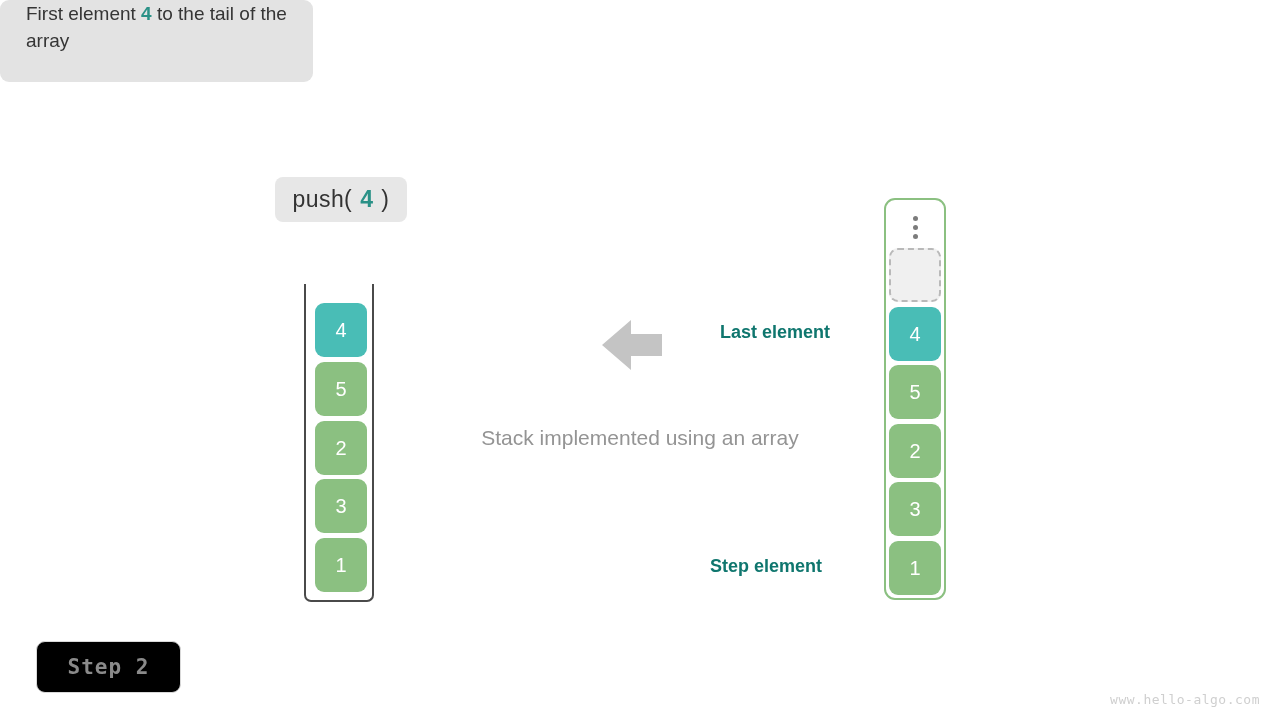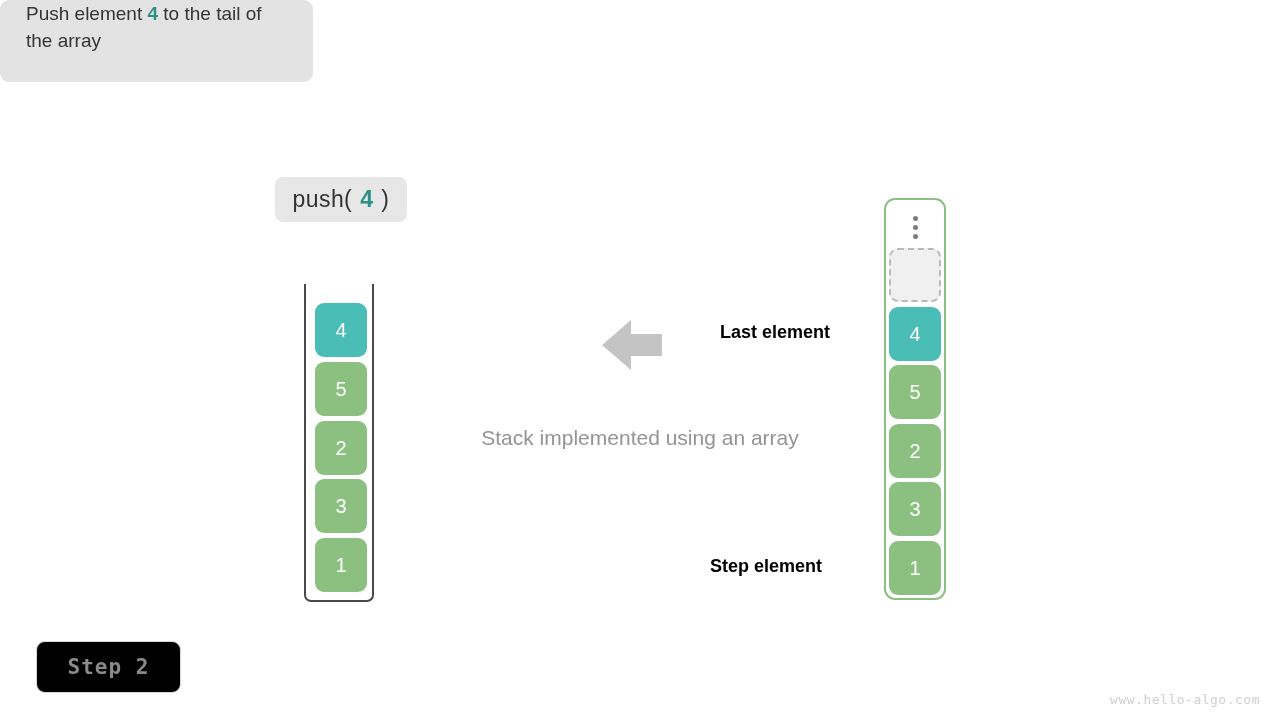--- a/index.html
+++ b/index.html
@@ -136,21 +136,21 @@
     width: 364px;
     text-align: center;
     font-size: 21px;
     color: #949494;
   }
 
   .bold-label {
     position: absolute;
     font-size: 18px;
     font-weight: bold;
-    color: #000000;
+    color: #0f766e;
     white-space: nowrap;
   }
   #last-element-label  { left: 720px; top: 322px; }
   #first-element-label { left: 710px; top: 556px; }
 
   
   #left-arrow {
     position: absolute;
     left: 602px;
     top: 318px;
@@ -223,17 +223,17 @@
   </div>
   <div class="cell empty" style="top:48px;"></div>
   <div class="cell teal" style="top:107px;">4</div>
   <div class="cell green" style="top:165px;">5</div>
   <div class="cell green" style="top:224px;">2</div>
   <div class="cell green" style="top:282px;">3</div>
   <div class="cell green" style="top:341px;">1</div>
 </div>
 
 <div id="tooltip">
-  <div><span>Push element </span><span class="accent">4</span><span> to the tail of the array</span></div>
+  <div><span>First element </span><span class="accent">4</span><span> to the tail of the array</span></div>
 </div>
 
 <div id="step-badge">Step  2</div>
 <div id="watermark">www.hello-algo.com</div>
 
 </body></html>

